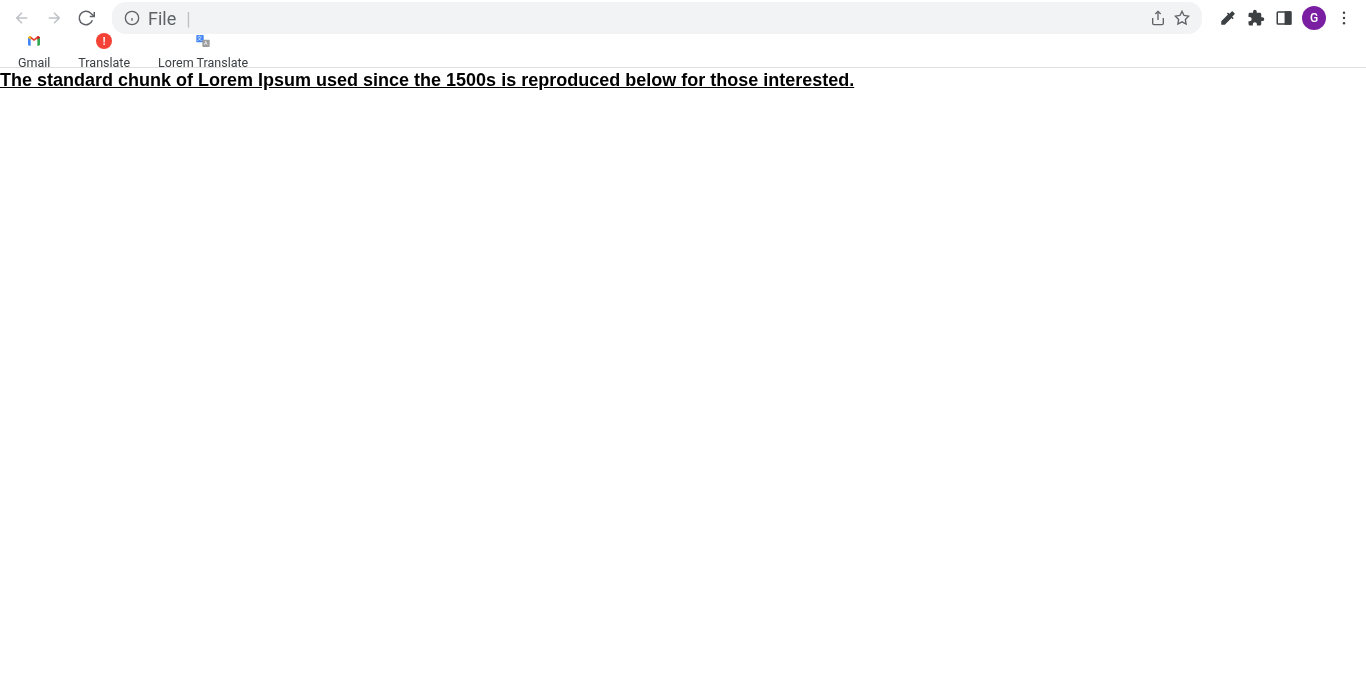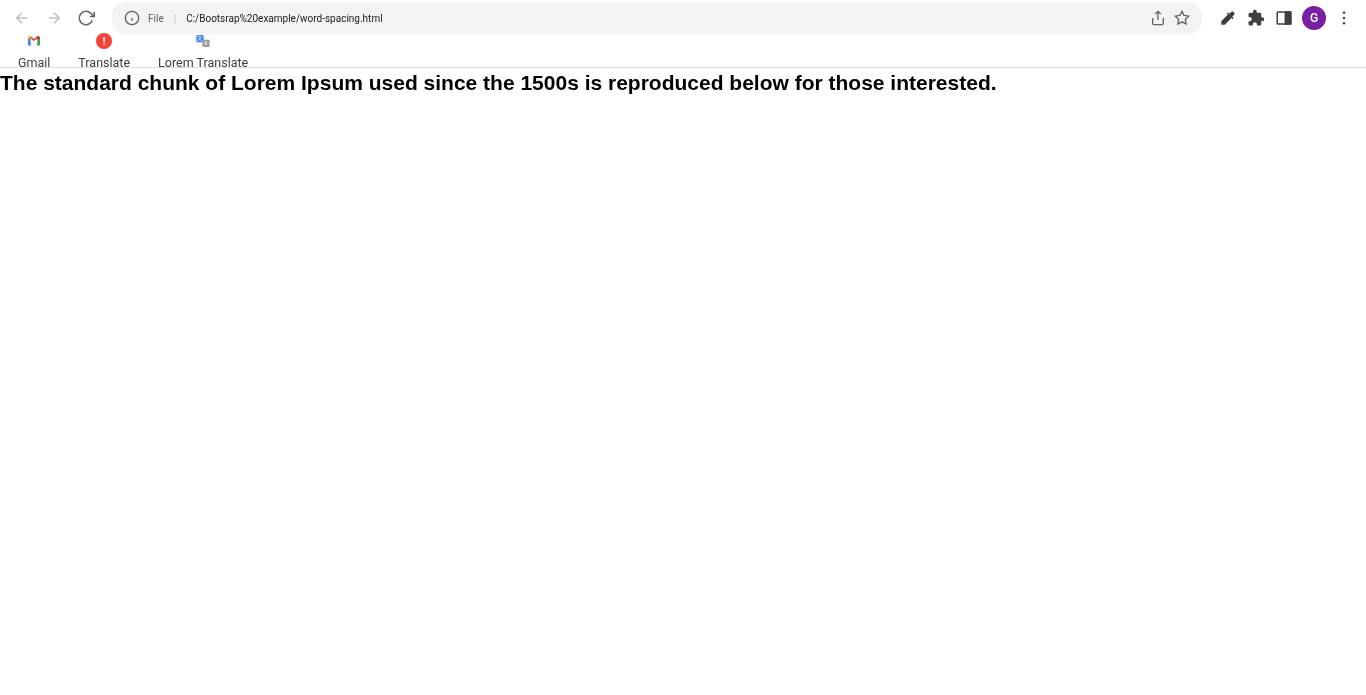--- a/index.html
+++ b/index.html
@@ -44,21 +44,21 @@
     .omnibox {
       flex: 1;
       height: 32px;
       background: #f1f3f4;
       border-radius: 14px;
       display: flex;
       align-items: center;
       padding: 0 12px;
       margin: 0 8px;
       gap: 8px;
-      font-size: 10px;
+      font-size: 18px;
       color: #202124;
     }
     .omnibox-info-icon {
       width: 16px;
       height: 16px;
       color: #5f6368;
       flex-shrink: 0;
     }
     .omnibox-prefix {
       color: #5f6368;
@@ -160,28 +160,29 @@
     .gtranslate-icon {
       width: 16px;
       height: 16px;
     }
     
     
     .page-content {
       padding: 0;
     }
     .justified-text {
-      font-size: 21px;
+      font-size: 18px;
       color: #000;
       text-align: justify;
       text-align-last: left;
       line-height: 1.3;
       padding: 1px 0 0 0;
       font-weight: 600;
       font-family: Arial, sans-serif;
+      text-decoration: underline;
     }
   </style>
 </head>
 <body>
 
 <div class="browser-toolbar">
   <div class="nav-btn disabled">
     <svg viewBox="0 0 24 24" fill="none" stroke="currentColor" stroke-width="2">
       <path d="M19 12H5M12 19l-7-7 7-7"></path>
     </svg>
@@ -199,21 +200,20 @@
   </div>
 
   <div class="omnibox">
     <svg class="omnibox-info-icon" viewBox="0 0 24 24" fill="none" stroke="currentColor" stroke-width="2">
       <circle cx="12" cy="12" r="10"></circle>
       <line x1="12" y1="16" x2="12" y2="12"></line>
       <line x1="12" y1="8" x2="12.01" y2="8"></line>
     </svg>
     <span class="omnibox-prefix">File</span>
     <span class="omnibox-divider">|</span>
-    <span class="omnibox-url">C:/Bootsrap%20example/word-spacing.html</span>
     <span class="omnibox-spacer"></span>
     <svg class="omnibox-right-icon" viewBox="0 0 24 24" fill="none" stroke="currentColor" stroke-width="2">
       <path d="M4 12v8a2 2 0 0 0 2 2h12a2 2 0 0 0 2-2v-8"></path>
       <polyline points="16 6 12 2 8 6"></polyline>
       <line x1="12" y1="2" x2="12" y2="15"></line>
     </svg>
     <svg class="omnibox-right-icon" viewBox="0 0 24 24" fill="none" stroke="currentColor" stroke-width="2">
       <polygon points="12 2 15.09 8.26 22 9.27 17 14.14 18.18 21.02 12 17.77 5.82 21.02 7 14.14 2 9.27 8.91 8.26 12 2"></polygon>
     </svg>
   </div>

